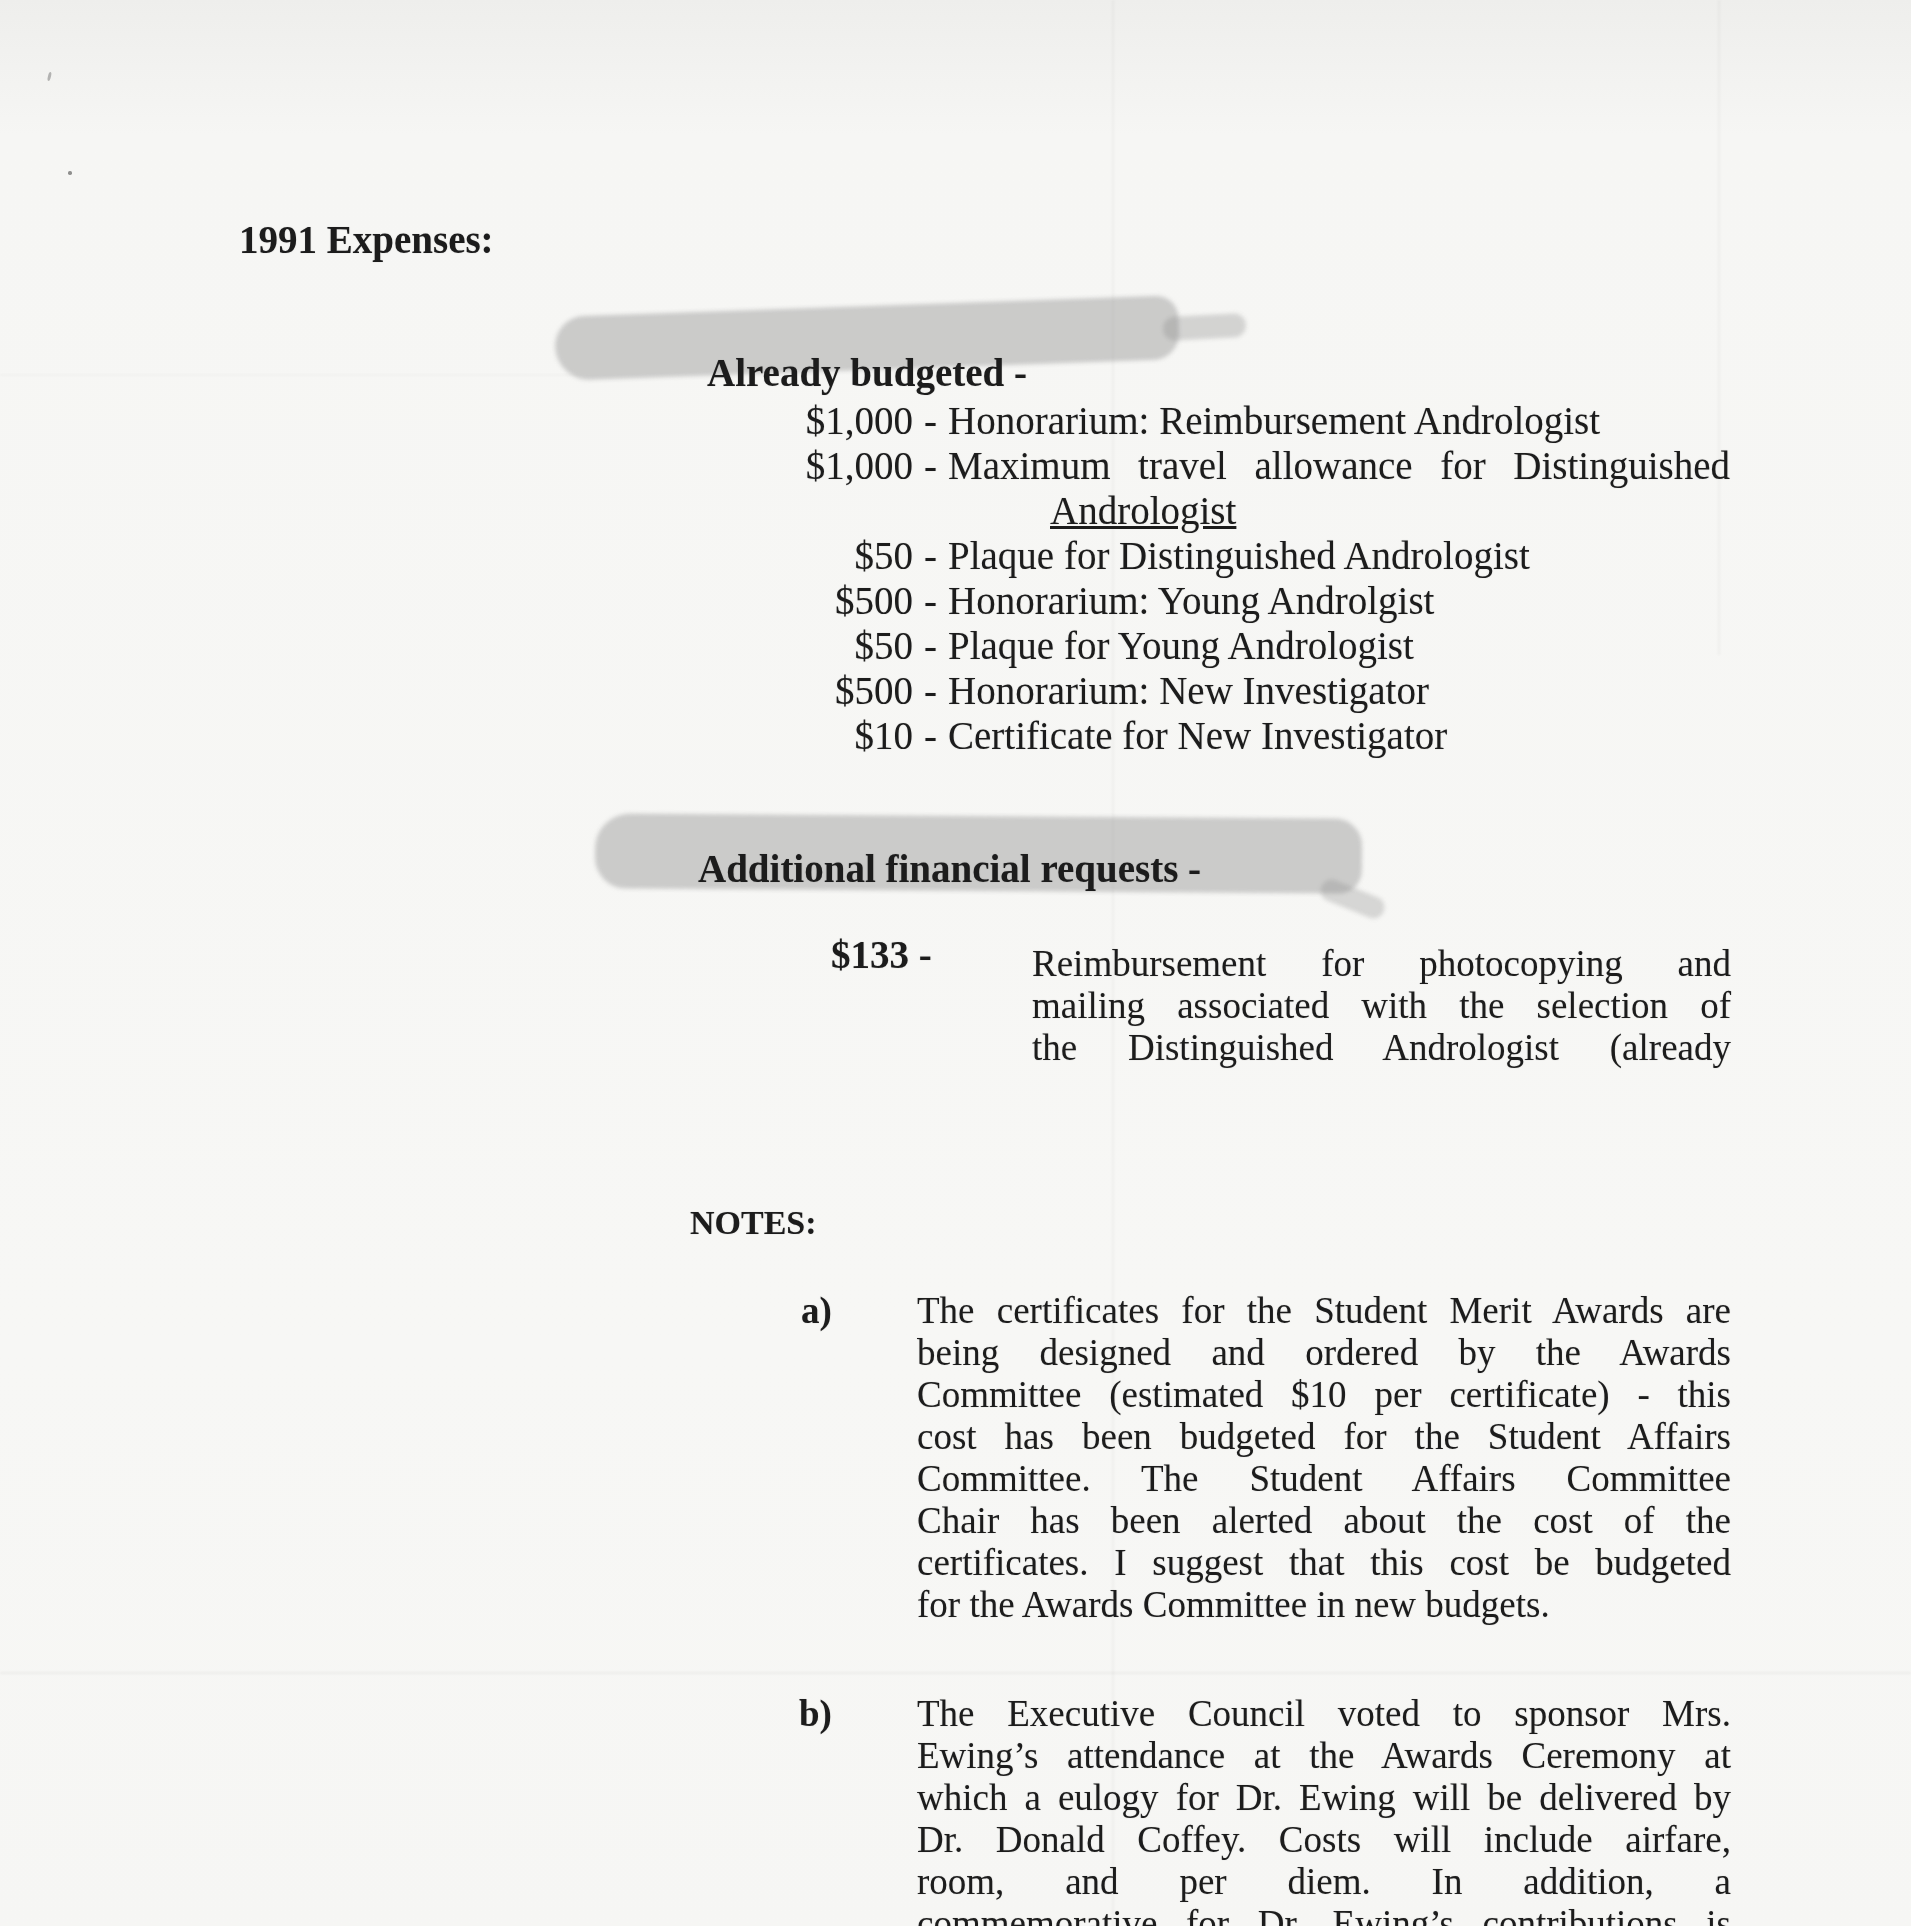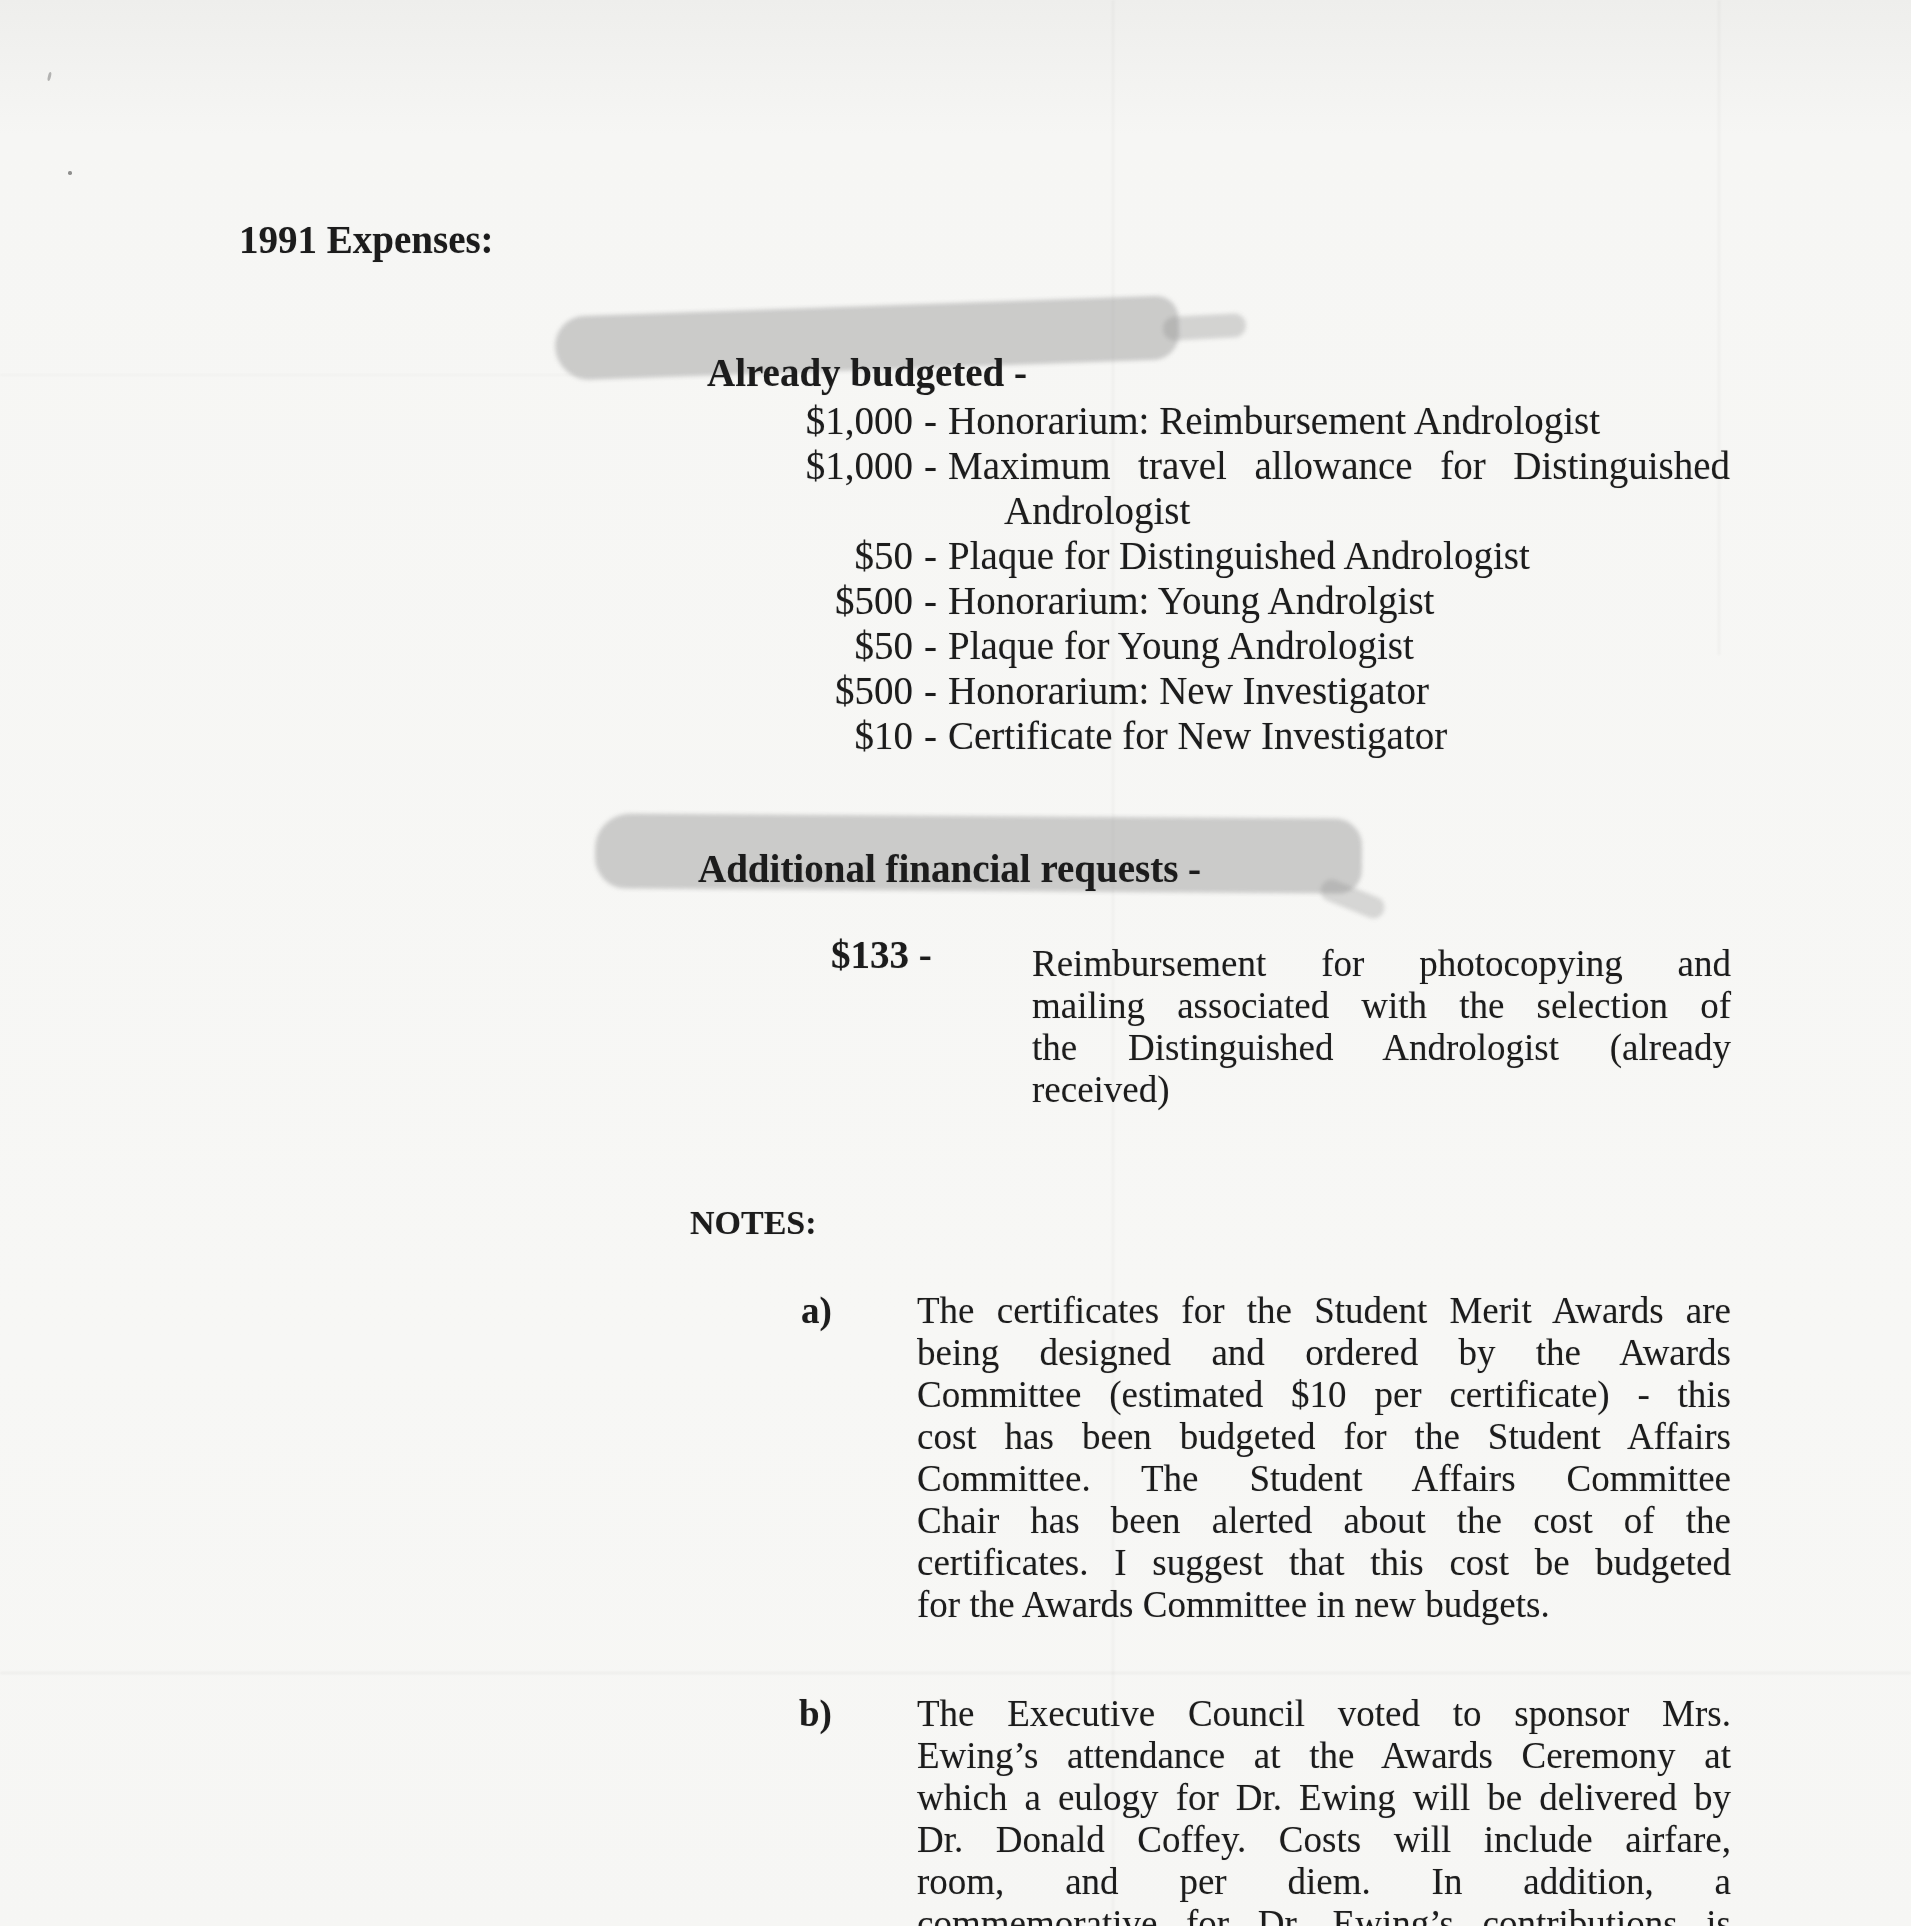--- a/index.html
+++ b/index.html
@@ -18,21 +18,21 @@
   .nlabel{font-size:37px;line-height:42px;}
   .nlabel.a{left:801px;top:1290px;}
   .nlabel.b{left:799px;top:1693px;}
 
   .list{position:absolute;left:770px;top:398px;font-size:39px;z-index:2;text-shadow:0 0 1.2px rgba(30,30,30,.22);}
   .row{display:flex;height:45px;line-height:45px;}
   .amt{width:143px;text-align:right;}
   .dash{width:35px;text-align:center;}
   .desc{white-space:nowrap;}
   .desc.stretch{white-space:normal;width:782px;text-align:justify;text-align-last:justify;}
-  .desc.wrapind{margin-left:56px;}
+  .desc.wrapind{margin-left:102px;text-decoration:underline;}
 
   .para{position:absolute;font-size:37px;line-height:42px;z-index:2;text-shadow:0 0 1.2px rgba(30,30,30,.22);}
   .p133{left:1032px;top:943px;width:699px;}
   .pa{left:917px;top:1290px;width:814px;}
   .pb{left:917px;top:1693px;width:814px;}
   .jline{text-align:justify;text-align-last:justify;}
 
   .hl{position:absolute;background:rgba(138,138,138,.40);filter:blur(2.3px);z-index:1;}
   .hl1{left:555px;top:306px;width:624px;height:64px;border-radius:31px 23px 27px 35px;transform:rotate(-2deg);}
   .hl1tail{left:1163px;top:315px;width:83px;height:24px;border-radius:15.4px;transform:rotate(-3deg);opacity:.8;}
@@ -111,21 +111,20 @@
   </div>
 </div>
 
 <div class="txt h2">Additional financial requests -</div>
 
 <div class="txt amt133">$133 -</div>
 <div class="para p133">
   <div class="jline">Reimbursement for photocopying and</div>
   <div class="jline">mailing associated with the selection of</div>
   <div class="jline">the Distinguished Andrologist (already</div>
-  <div>received)</div>
 </div>
 
 <div class="txt notesh">NOTES:</div>
 
 <div class="txt nlabel a">a)</div>
 <div class="para pa">
   <div class="jline">The certificates for the Student Merit Awards are</div>
   <div class="jline">being designed and ordered by the Awards</div>
   <div class="jline">Committee (estimated $10 per certificate) - this</div>
   <div class="jline">cost has been budgeted for the Student Affairs</div>

